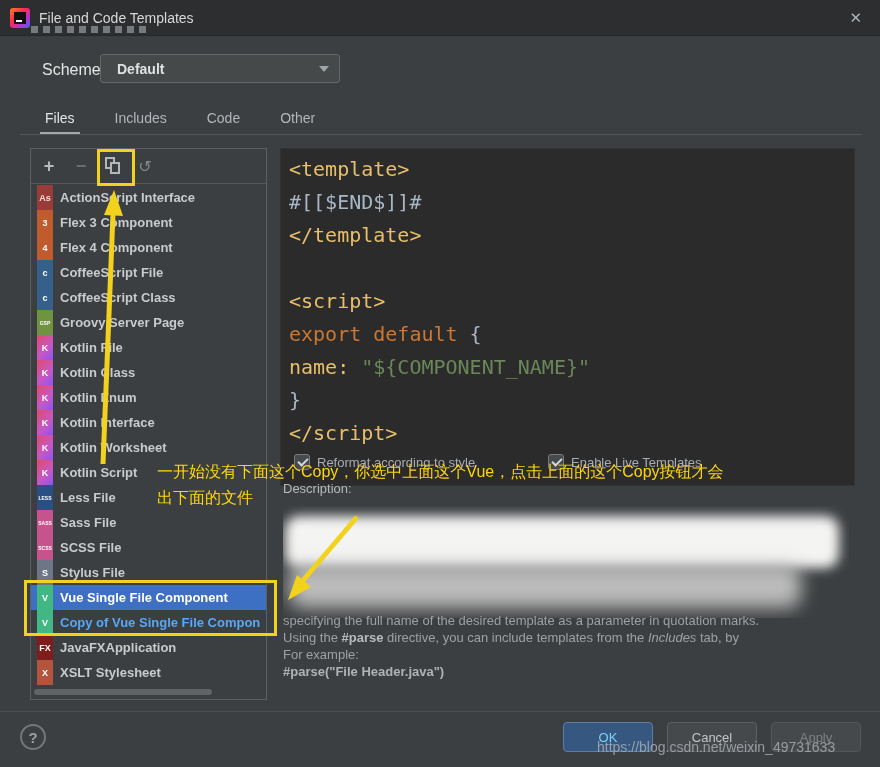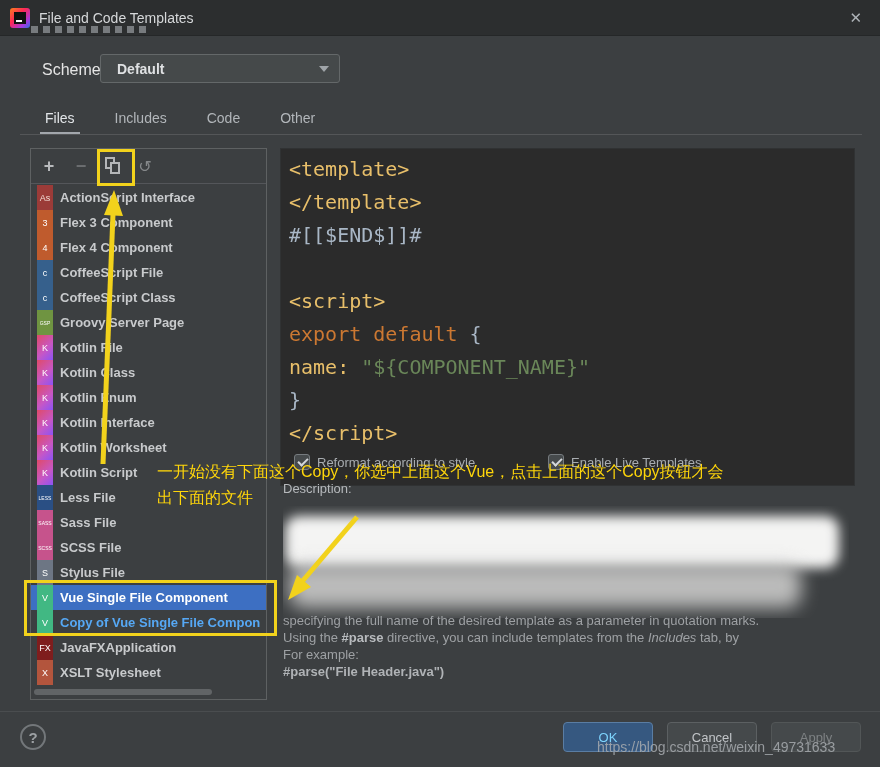--- a/index.html
+++ b/index.html
@@ -38,21 +38,21 @@
   .tb-icon.add { color:#b8babc; font-weight:700; }
   .tb-icon.remove { color:#6b6e70; font-weight:700; }
   .tb-icon.copy { position:relative; }
   .copy-back,.copy-front { position:absolute; width:10px; height:12px; border:2px solid #b4b6b8; background:#3c3f41; }
   .copy-back { left:2px; top:1px; }
   .copy-front { left:7px; top:6px; }
   .tb-icon.revert { color:#85888a; font-size:16px; }
   .template-list { position:absolute; left:0; top:36px; width:235px; height:500px; overflow:hidden; }
   .list-item { height:25px; display:flex; align-items:center; padding-left:6px; gap:7px; overflow:hidden; cursor:pointer; }
   .list-item.selected { background:#3d6fc2; }
-  .file-icon { flex:none; width:16px; height:32px; border-radius:2px; display:flex; align-items:center; justify-content:center; font-size:9px; font-weight:400; color:#fff; }
+  .file-icon { flex:none; width:16px; height:32px; border-radius:2px; display:flex; align-items:center; justify-content:center; font-size:9px; font-weight:700; color:#fff; }
   .list-label { font-size:13px; font-weight:600; color:#c8cacc; white-space:nowrap; }
   .list-item.selected .list-label { color:#ffffff; }
   .list-item.modified .list-label { color:#56a8f5; }
   .hscrollbar { position:absolute; left:3px; bottom:4px; width:178px; height:6px; border-radius:3px; background:#616466; cursor:pointer; }
 
   
   .editor { position:absolute; left:280px; top:148px; width:575px; height:338px; background:#2b2b2b; border:1px solid #303233; overflow:hidden; cursor:text; }
   .code { padding:4px 0 0 8px; font-family:"DejaVu Sans Mono","Liberation Mono",monospace; font-size:20px; }
   .code-line { height:33px; line-height:33px; white-space:pre; }
   .tok-tag { color:#e8bf6a; }
@@ -217,22 +217,22 @@
           <span class="file-icon" style="background: rgb(179, 85, 61); color: rgb(255, 255, 255);">X</span>
           <span class="list-label">XSLT Stylesheet</span>
         </div>
       </div>
     <div class="hscrollbar"></div>
   </div>
 
   <div class="editor">
     <div class="code">
         <div class="code-line"><span class="tok-tag">&lt;template&gt;</span></div>
+        <div class="code-line"><span class="tok-plain">#[[$END$]]#</span></div>
         <div class="code-line"><span class="tok-tag">&lt;/template&gt;</span></div>
-        <div class="code-line"><span class="tok-plain">#[[$END$]]#</span></div>
         <div class="code-line">&nbsp;</div>
         <div class="code-line"><span class="tok-tag">&lt;script&gt;</span></div>
         <div class="code-line"><span class="tok-keyword">export default</span><span class="tok-plain"> {</span></div>
         <div class="code-line"><span class="tok-attr">name: </span><span class="tok-string">"${COMPONENT_NAME}"</span></div>
         <div class="code-line"><span class="tok-plain">}</span></div>
         <div class="code-line"><span class="tok-tag">&lt;/script&gt;</span></div>
       </div>
   </div>
 
   <div class="opt opt1">

